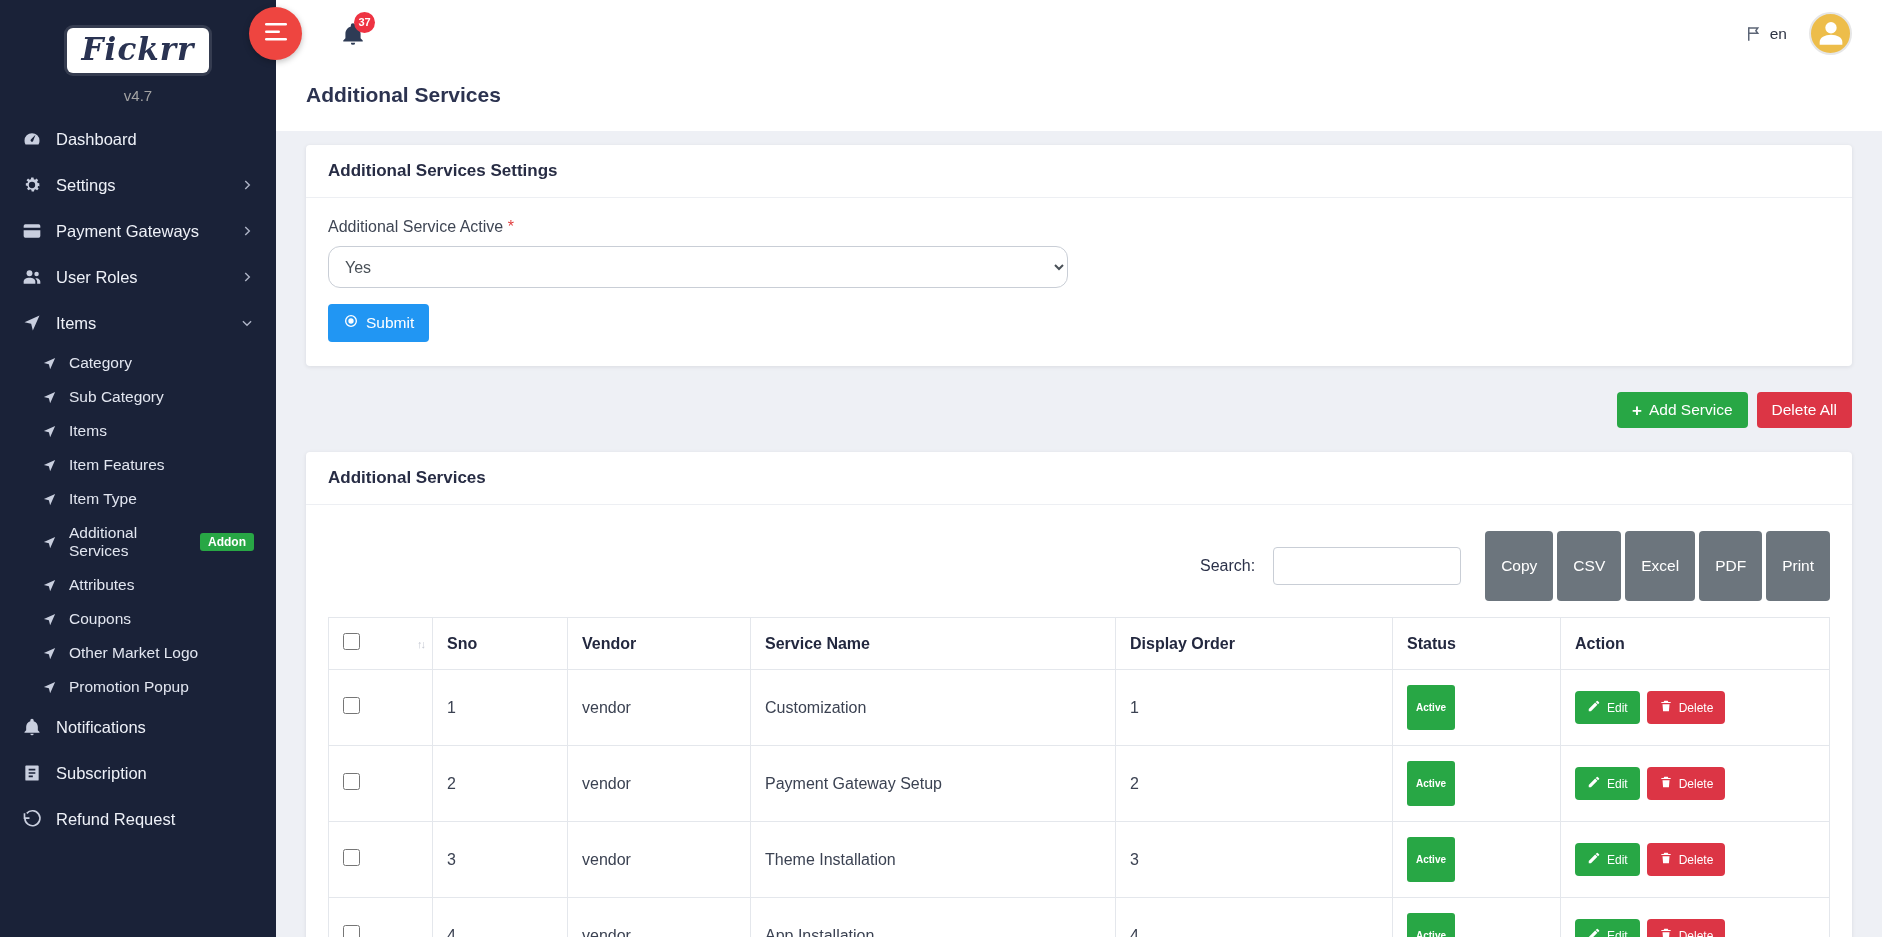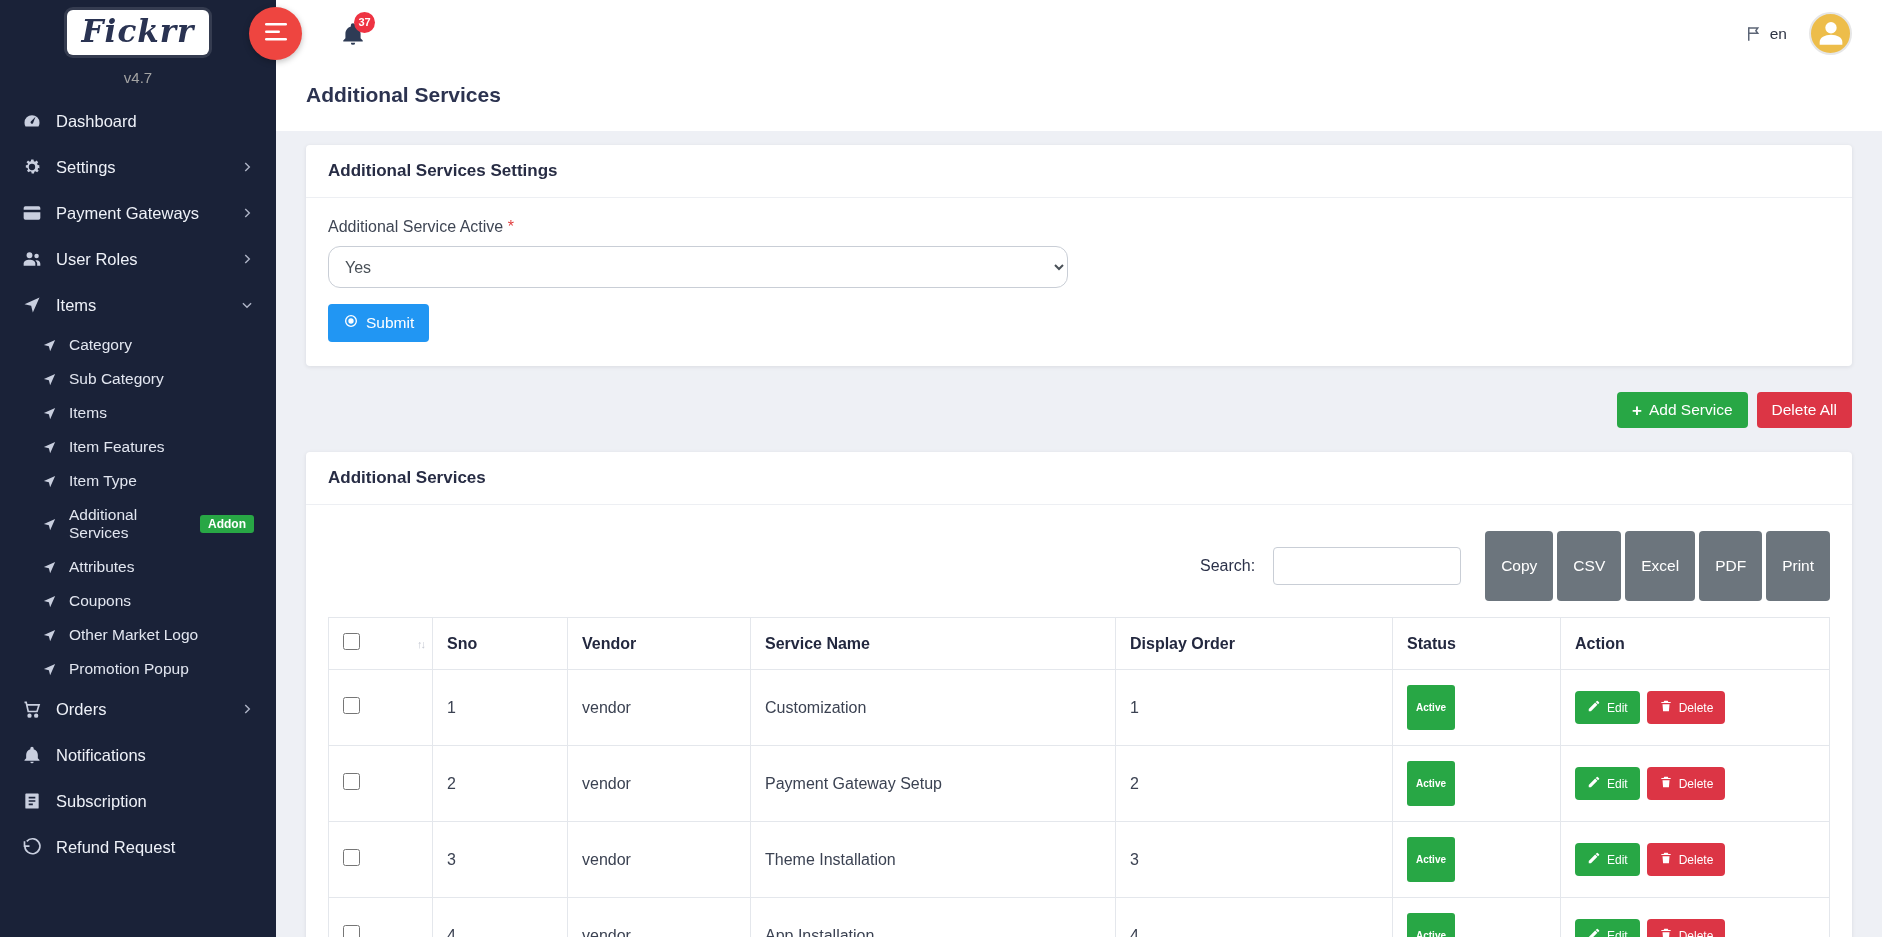--- a/index.html
+++ b/index.html
@@ -4,21 +4,21 @@
 <style>
   * { box-sizing: border-box; margin: 0; padding: 0; }
   html, body { width: 1882px; height: 937px; overflow: hidden; }
   body { font-family: "Liberation Sans", sans-serif; background: #eef0f5; }
 
   .app { display: flex; width: 1882px; height: 937px; }
 
   
   .sidebar { flex: 0 0 276px; width: 276px; background: #1a2238; color: #e8ebf4; overflow: hidden; position: relative; z-index: 2; }
   .logo-wrap { text-align: center; padding-top: 10px; }
-  .logo-box { display: inline-block; background: #fff; border-radius: 6px; padding: 3px 15px 6px; box-shadow: 0 0 0 3px rgba(255,255,255,0.12); cursor: pointer; }
+  .logo-box { display: inline-block; background: #fff; border-radius: 6px; padding: 3px 15px 6px; box-shadow: 0 0 0 3px rgba(255,255,255,0.12); cursor: pointer; margin-top: 18px; }
   .logo-text { font-family: "DejaVu Serif", serif; font-style: italic; font-weight: bold; font-size: 31px; color: #2a3352; letter-spacing: 1px; }
   .version { color: #a3a3a3; text-align: center; font-size: 15px; margin: 14px 0 12px; }
 
   .menu-item { display: flex; align-items: center; gap: 14px; padding: 13px 22px; font-size: 16.5px; color: #eef1f8; cursor: pointer; text-decoration: none; }
   .mi-icon { width: 20px; height: 20px; color: #c9cfdf; display: inline-flex; flex: 0 0 20px; }
   .mi-icon svg { width: 100%; height: 100%; }
   .chev { margin-left: auto; width: 14px; height: 14px; color: #aeb4c6; display: inline-flex; }
   .chev svg { width: 100%; height: 100%; }
   .chev.down svg { transform: rotate(90deg); }
 
@@ -247,35 +247,20 @@
         <a class="sub-item">
           <span class="sub-icon">
               <svg viewBox="0 0 24 24" fill="currentColor">
                 <path d="M3 11l18-8-8 18-2-8-8-2z"></path>
               </svg>
             </span>
           <span>Promotion Popup</span>
         </a>
       </div>
 
-      <a class="menu-item">
-        <span class="mi-icon">
-            <svg viewBox="0 0 24 24" fill="none" stroke="currentColor" stroke-width="2">
-              <circle cx="9" cy="20" r="1.6" fill="currentColor"></circle>
-              <circle cx="17" cy="20" r="1.6" fill="currentColor"></circle>
-              <path d="M3 4h2l2.5 11H18l2.5-8H6.2"></path>
-            </svg>
-          </span>
-        <span>Orders</span>
-        <span class="chev">
-            <svg viewBox="0 0 24 24" fill="none" stroke="currentColor" stroke-width="2.4">
-              <polyline points="9 5 16 12 9 19"></polyline>
-            </svg>
-          </span>
-      </a>
       <a class="menu-item">
         <span class="mi-icon">
             <svg viewBox="0 0 24 24" fill="currentColor">
               <path d="M12 2a2 2 0 0 0-2 2v1.1C7.1 6 5 8.6 5 11.7V16l-2 2v1h18v-1l-2-2v-4.3c0-3.1-2.1-5.7-5-6.6V4a2 2 0 0 0-2-2zm-2 18a2 2 0 0 0 4 0h-4z"></path>
             </svg>
           </span>
         <span>Notifications</span>
       </a>
       <a class="menu-item">
         <span class="mi-icon">

